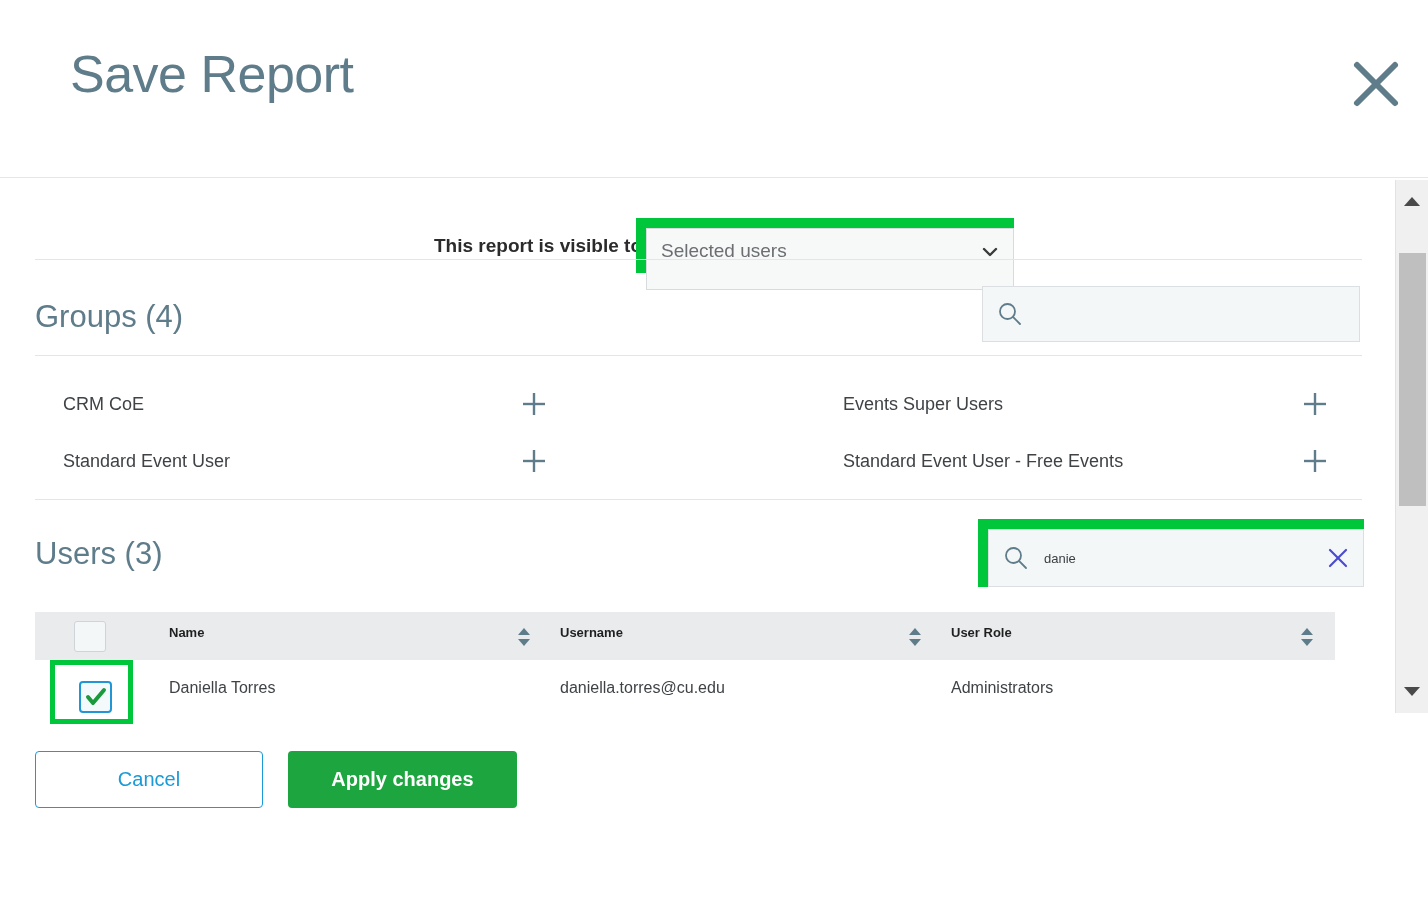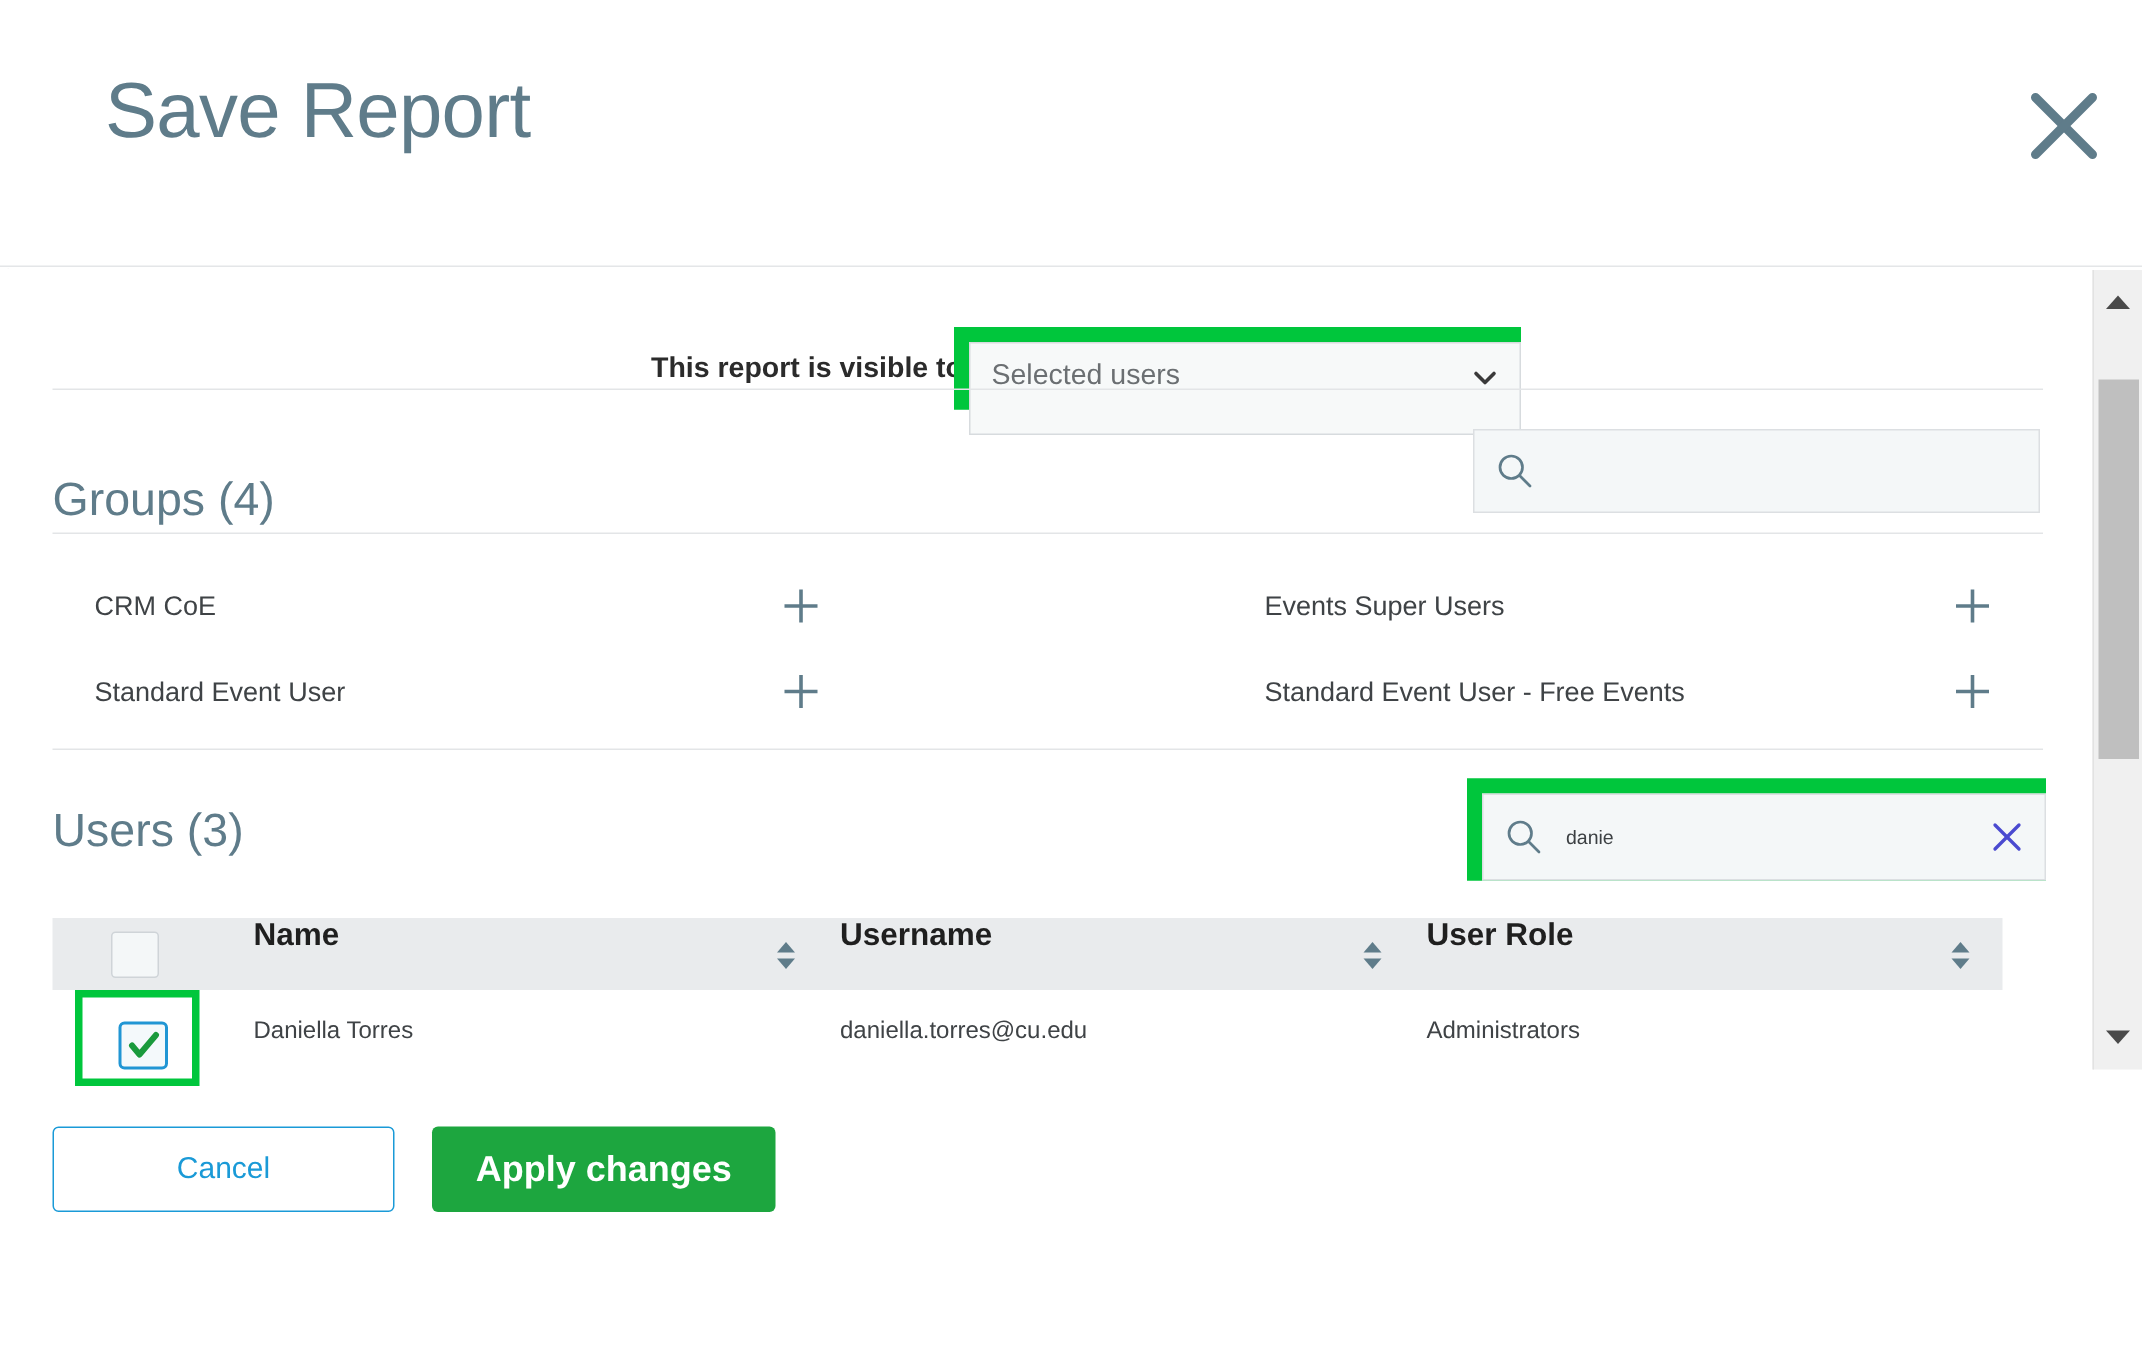--- a/index.html
+++ b/index.html
@@ -186,22 +186,22 @@
     left: 39px; top: 9px;
     width: 32px; height: 31px;
     background: #f4f7f8;
     border: 1px solid #cfd4d8;
     border-radius: 3px;
     box-sizing: border-box;
     cursor: pointer;
   }
   .th-label {
     position: absolute;
-    top: 0;
-    font-size: 21px;
+    top: 13px;
+    font-size: 13px;
     font-weight: bold;
     color: #1f1f1f;
     white-space: nowrap;
   }
   .sort-ico {
     position: absolute;
     top: 15px;
     width: 16px; height: 20px;
     cursor: pointer;
   }
@@ -257,21 +257,21 @@
     font-family: "Liberation Sans", sans-serif;
   }
   .btn-apply {
     position: absolute;
     left: 288px; top: 751px;
     width: 229px; height: 57px;
     background: #1da63f;
     border: none;
     border-radius: 4px;
     color: #ffffff;
-    font-size: 24px;
+    font-size: 20px;
     font-weight: bold;
     display: flex;
     align-items: center;
     justify-content: center;
     cursor: pointer;
     font-family: "Liberation Sans", sans-serif;
   }
 
   
   .scrollbar {
@@ -324,21 +324,21 @@
           <svg width="18" height="18" viewBox="0 0 18 18">
             <polyline points="3,6 9,12 15,6" fill="none" stroke="#3a3a3a" stroke-width="2.4" stroke-linecap="round" stroke-linejoin="round"></polyline>
           </svg>
         </span>
       </div>
     </div>
   </div>
 
   <div class="sep" style="top:80px"></div>
 
-  <div class="section-heading" style="left:35px; top:136px;">Groups (4)</div>
+  <div class="section-heading" style="left:35px; top:120px;">Groups (4)</div>
 
   <div class="search-box" style="left:982px; top:107px; width:378px; height:56px;">
     <span class="search-ico">
       <svg width="26" height="26" viewBox="0 0 26 26">
         <circle cx="10.5" cy="10.5" r="7.5" fill="none" stroke="#5f7c8a" stroke-width="1.8"></circle>
         <line x1="16.2" y1="16.2" x2="23" y2="23" stroke="#5f7c8a" stroke-width="1.8" stroke-linecap="round"></line>
       </svg>
     </span>
     <span class="search-val"></span>
   </div>

